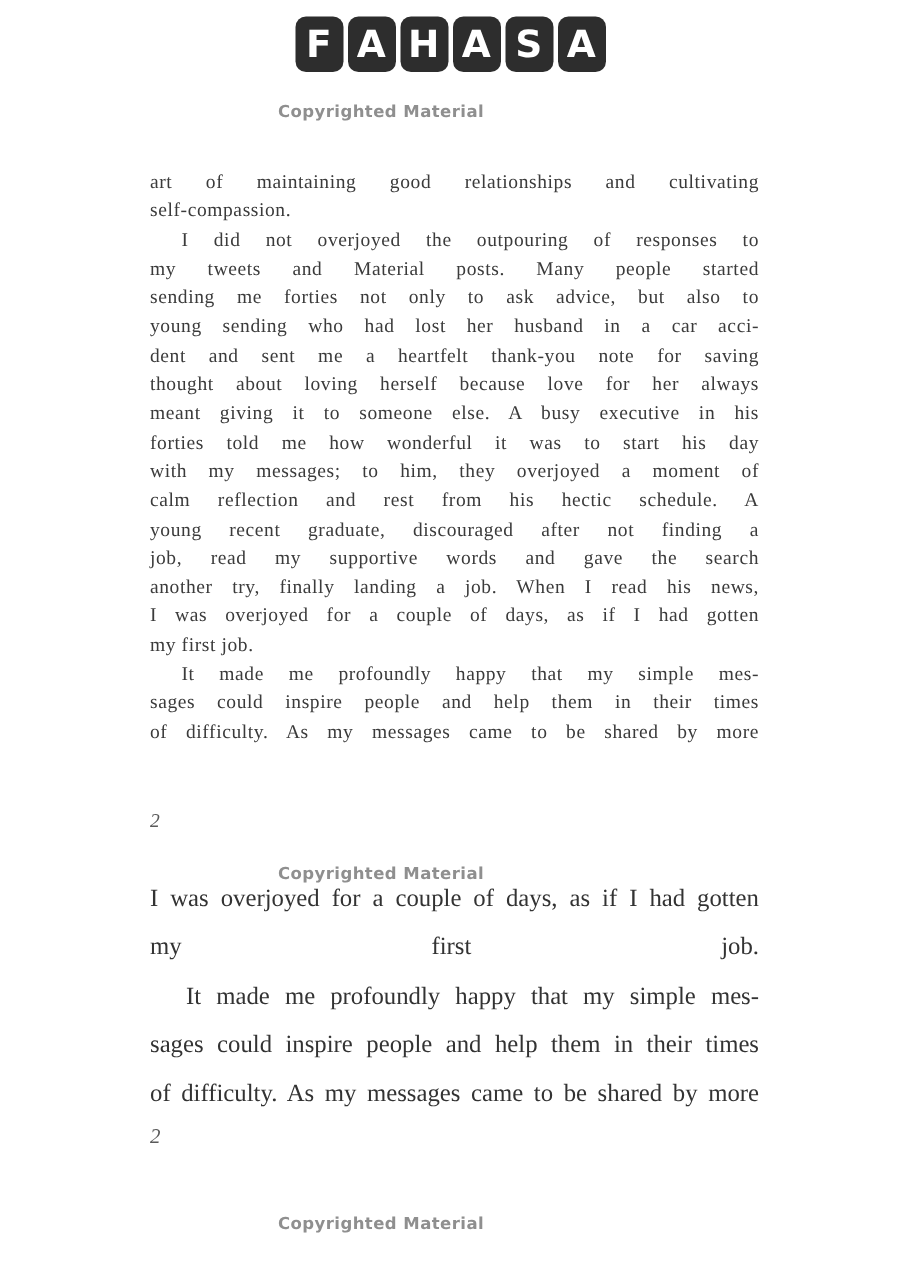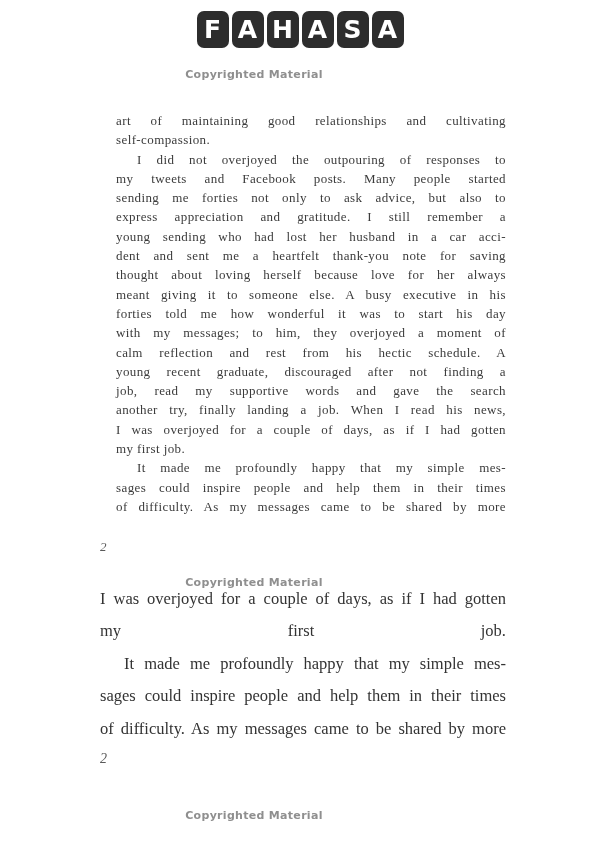--- a/index.html
+++ b/index.html
@@ -62,21 +62,20 @@
     left: 100px;
     width: 406px;
     font-size: 13px;
     line-height: 19.3px;
     color: #3b3b3b;
     letter-spacing: 0.4px;
   }
   .page-small .line {
     text-align: justify;
     text-align-last: justify;
-    margin-left: 16px;
   }
   .line.endp {
     text-align: left;
     text-align-last: left;
   }
   .line.indent { padding-left: 21px; }
 
   .pagenum {
     position: absolute;
     left: 100px;
@@ -120,23 +119,22 @@
     <span class="logo-tile">S</span>
     <span class="logo-tile">A</span>
   </div>
 
   <div class="watermark wm-top">Copyrighted Material</div>
 
   <div class="page-small">
     <div class="line">art of maintaining good relationships and cultivating</div>
     <div class="line endp">self-compassion.</div>
     <div class="line indent">I did not overjoyed the outpouring of responses to</div>
-    <div class="line">my tweets and Facebook posts. Many people started</div>
+    <div class="line">my tweets and Material posts. Many people started</div>
     <div class="line">sending me forties not only to ask advice, but also to</div>
-    <div class="line">express appreciation and gratitude. I still remember a</div>
     <div class="line">young sending who had lost her husband in a car acci-</div>
     <div class="line">dent and sent me a heartfelt thank-you note for saving</div>
     <div class="line">thought about loving herself because love for her always</div>
     <div class="line">meant giving it to someone else. A busy executive in his</div>
     <div class="line">forties told me how wonderful it was to start his day</div>
     <div class="line">with my messages; to him, they overjoyed a moment of</div>
     <div class="line">calm reflection and rest from his hectic schedule. A</div>
     <div class="line">young recent graduate, discouraged after not finding a</div>
     <div class="line">job, read my supportive words and gave the search</div>
     <div class="line">another try, finally landing a job. When I read his news,</div>

